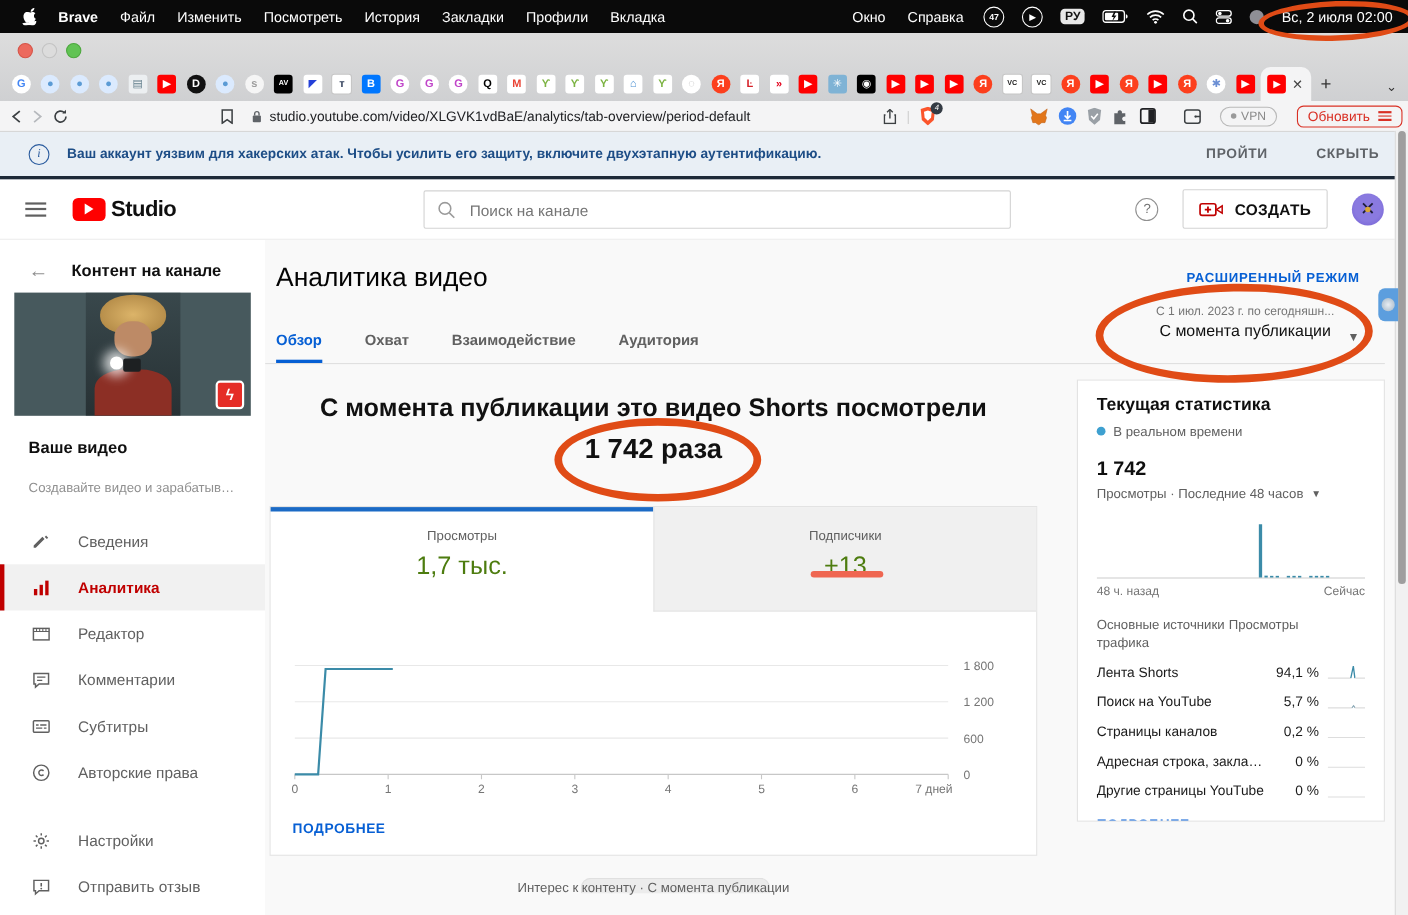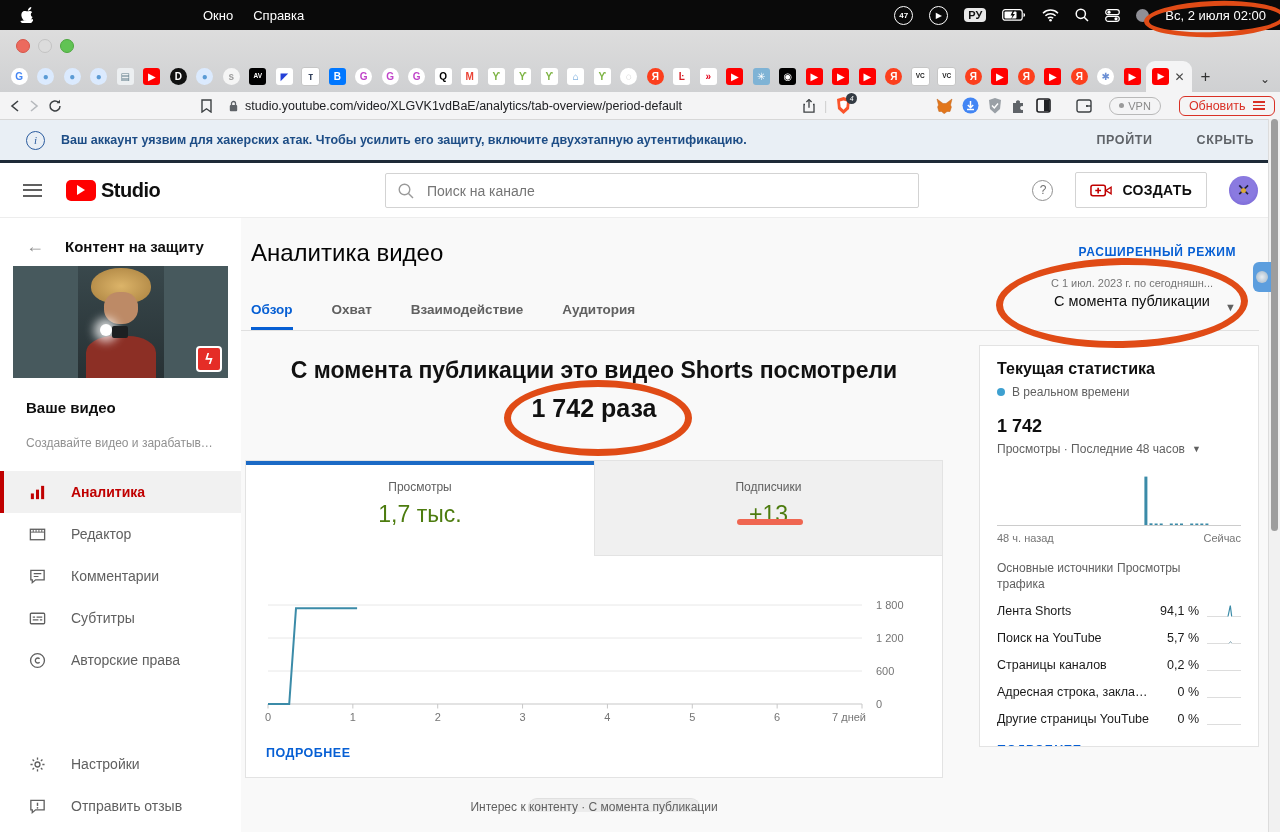--- a/index.html
+++ b/index.html
@@ -148,20 +148,30 @@
 </head>
 <body>
 
 <div class="menubar">
   <span class="apple">
     <svg width="13" height="16" viewBox="0 0 13 16">
         <path fill="#fff" d="M9.3 0c.1 1-.3 1.9-.9 2.6-.6.7-1.6 1.2-2.5 1.1-.1-.9.4-1.9 1-2.5C7.5.5 8.5.1 9.3 0zM12 11.7c-.4 1-.6 1.4-1.2 2.3-.8 1.2-1.9 2.7-3.2 2.7-1.2 0-1.5-.8-3.1-.8s-2 .8-3.1.8C.1 16.7-.9 15.3-1.7 14.1z" transform="translate(2)"></path>
         <path fill="#fff" d="M6.5 4.2c1 0 2 .6 2.7.6.6 0 1.8-.7 3-.6.5 0 2 .2 2.9 1.6-.1.1-1.7 1-1.7 3 0 2.4 2.1 3.2 2.1 3.2-.3.9-.6 1.5-1.2 2.4-.8 1.2-1.7 2.4-2.9 2.4-1.2 0-1.5-.7-2.9-.7s-1.8.7-2.9.7c-1.2 0-2.1-1.3-2.9-2.5C1.2 11.9.6 8.4 2 6.2c.7-1.1 1.9-1.9 3.2-1.9z" transform="scale(.78) translate(.5 .8)"></path>
       </svg>
   </span>
+  <div id="mb-left" style="display:flex;">
+      <span class="mi bold">Brave</span>
+      <span class="mi">Файл</span>
+      <span class="mi">Изменить</span>
+      <span class="mi">Посмотреть</span>
+      <span class="mi">История</span>
+      <span class="mi">Закладки</span>
+      <span class="mi">Профили</span>
+      <span class="mi">Вкладка</span>
+    </div>
   <div class="mb-gap"></div>
   <div id="mb-left2" style="display:flex;">
       <span class="mi">Окно</span>
       <span class="mi">Справка</span>
     </div>
   <div class="mb-right">
     <span class="mb-ic badge47">47</span>
     <span class="mb-ic playring">▶</span>
     <span class="langbox">РУ</span>
     <span class="mb-ic">
@@ -477,35 +487,43 @@
     </span>
     <span class="avatar-st">✕</span>
   </div>
 </div>
 
 <div class="app">
 
   <div class="sidebar">
     <div class="sb-head">
       <span class="backarrow">←</span>
-      <span>Контент на защиту</span>
+      <span>Контент на канале</span>
     </div>
     <div class="thumb">
       <div class="fig">
         <div class="hair"></div>
           <div class="face"></div>
           <div class="shirt"></div>
           <div class="flash"></div>
           <div class="cam"></div>
       </div>
       <span class="shorts-badge">ϟ</span>
     </div>
     <div class="v-title">Ваше видео</div>
     <div class="v-sub">Создавайте видео и зарабатывай...</div>
     <div class="sb-menu" id="sb-menu">
+        <div class="sb-item">
+          <span class="sb-ico">
+            <svg width="19" height="19" viewBox="0 0 20 20">
+              <path d="M3 14.8V17h2.2l9.1-9.1-2.2-2.2L3 14.8zM15.9 4.4 14.5 5.8l2.2 2.2 1.4-1.4-2.2-2.2z" fill="currentColor" transform="scale(.92)"></path>
+            </svg>
+          </span>
+          <span class="sb-label">Сведения</span>
+        </div>
         <div class="sb-item active">
           <span class="sb-ico">
             <svg width="19" height="19" viewBox="0 0 20 20">
               <rect x="3" y="11" width="3.2" height="6" fill="currentColor"></rect>
               <rect x="8.4" y="7" width="3.2" height="10" fill="currentColor"></rect>
               <rect x="13.8" y="3" width="3.2" height="14" fill="currentColor"></rect>
             </svg>
           </span>
           <span class="sb-label">Аналитика</span>
         </div>

